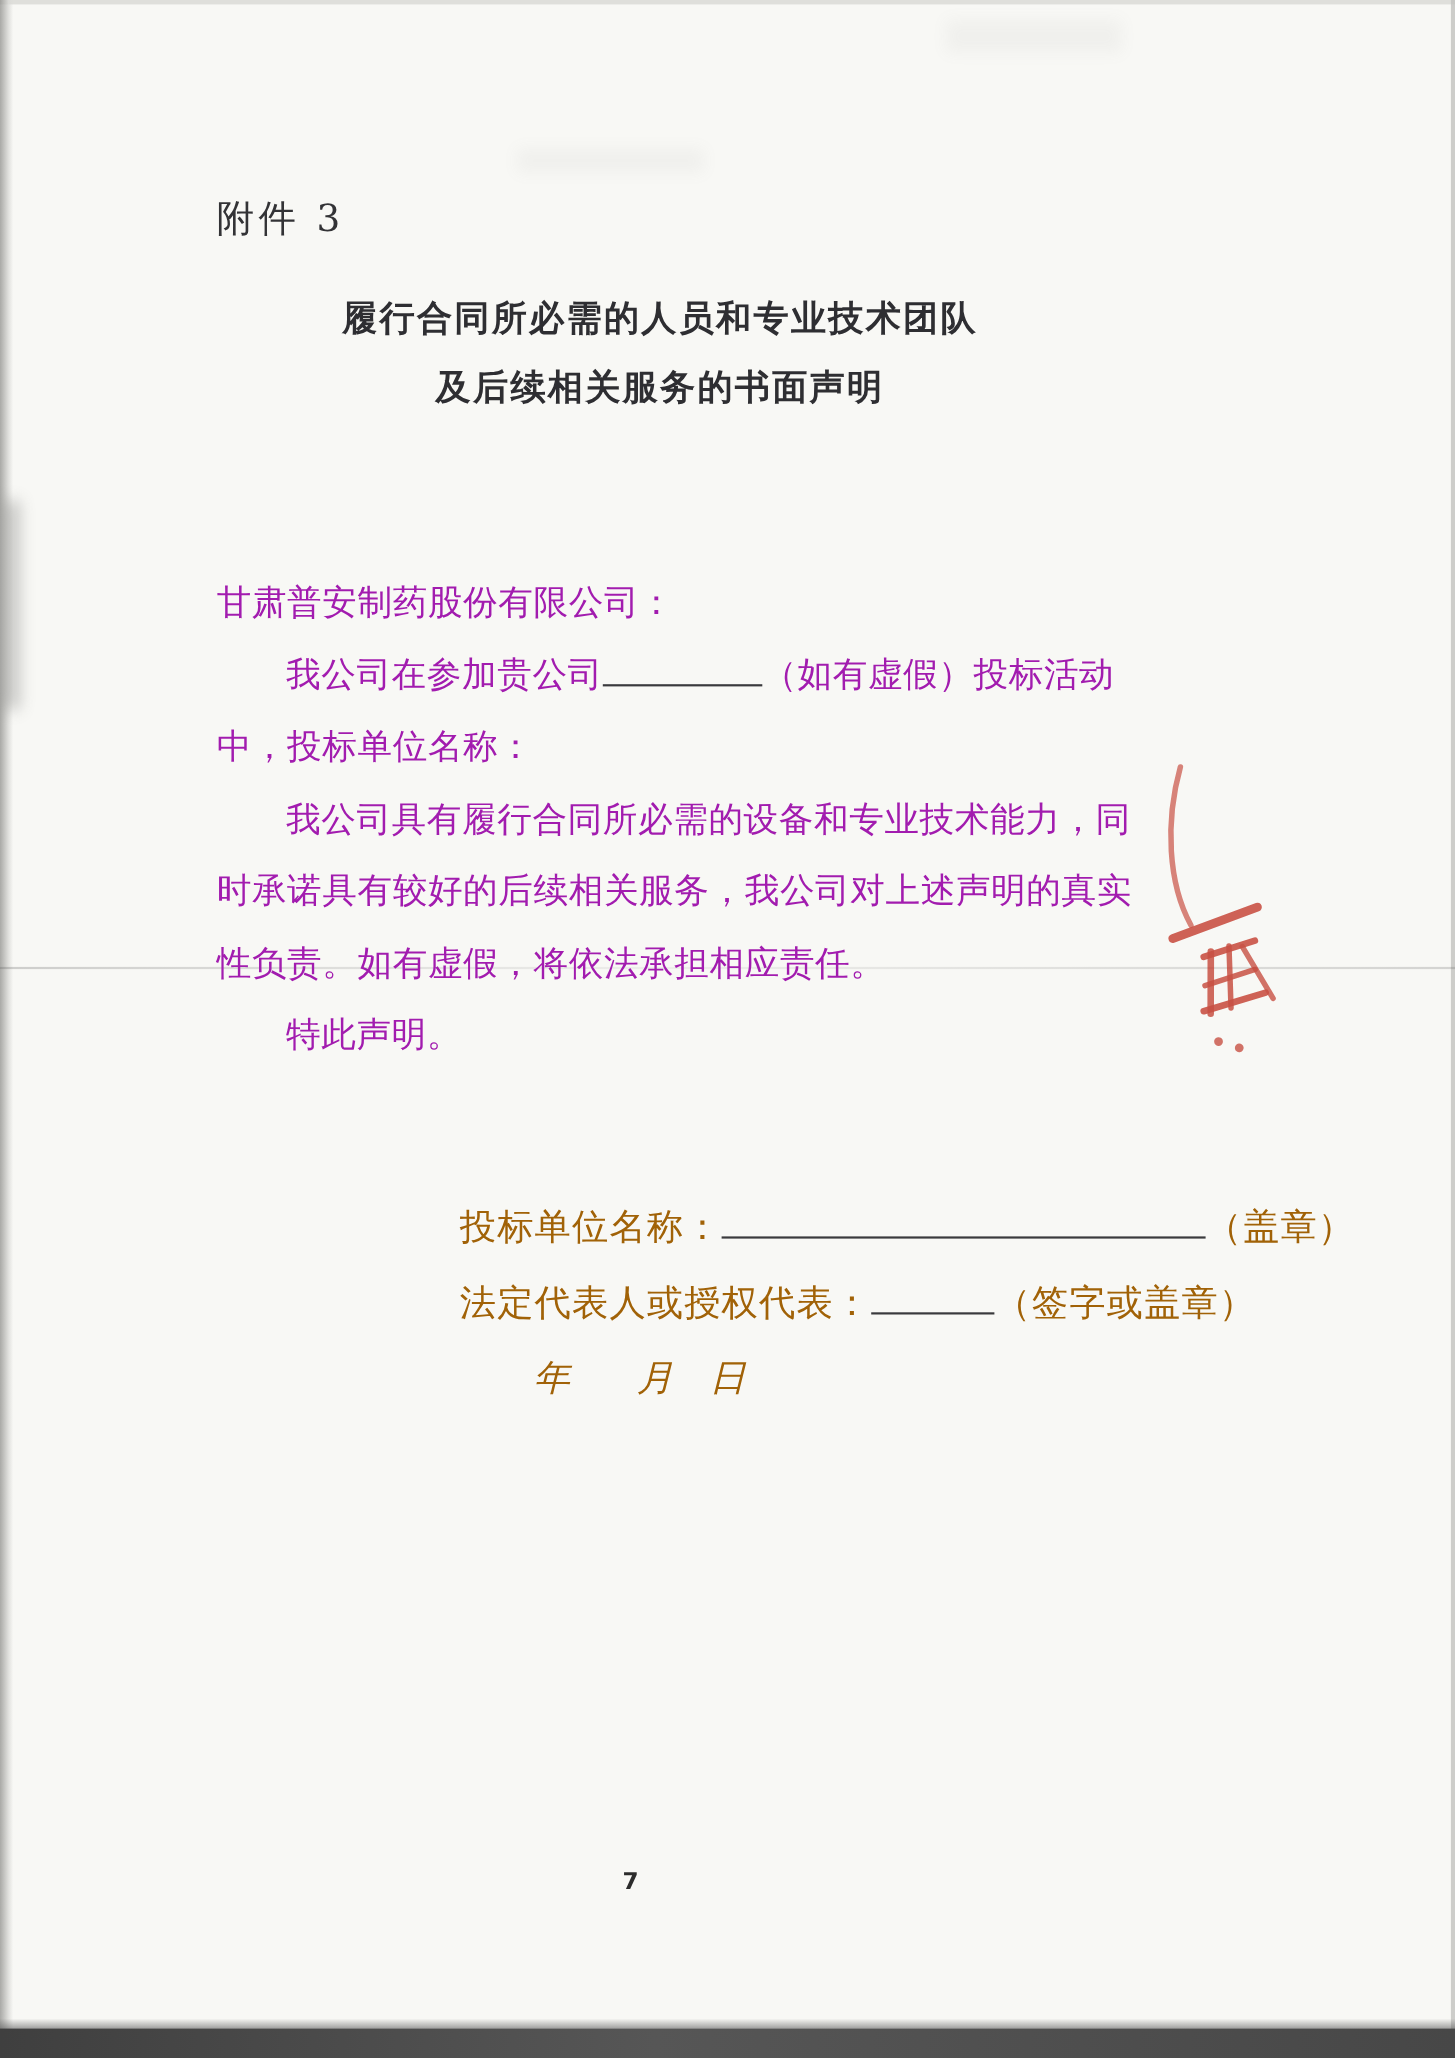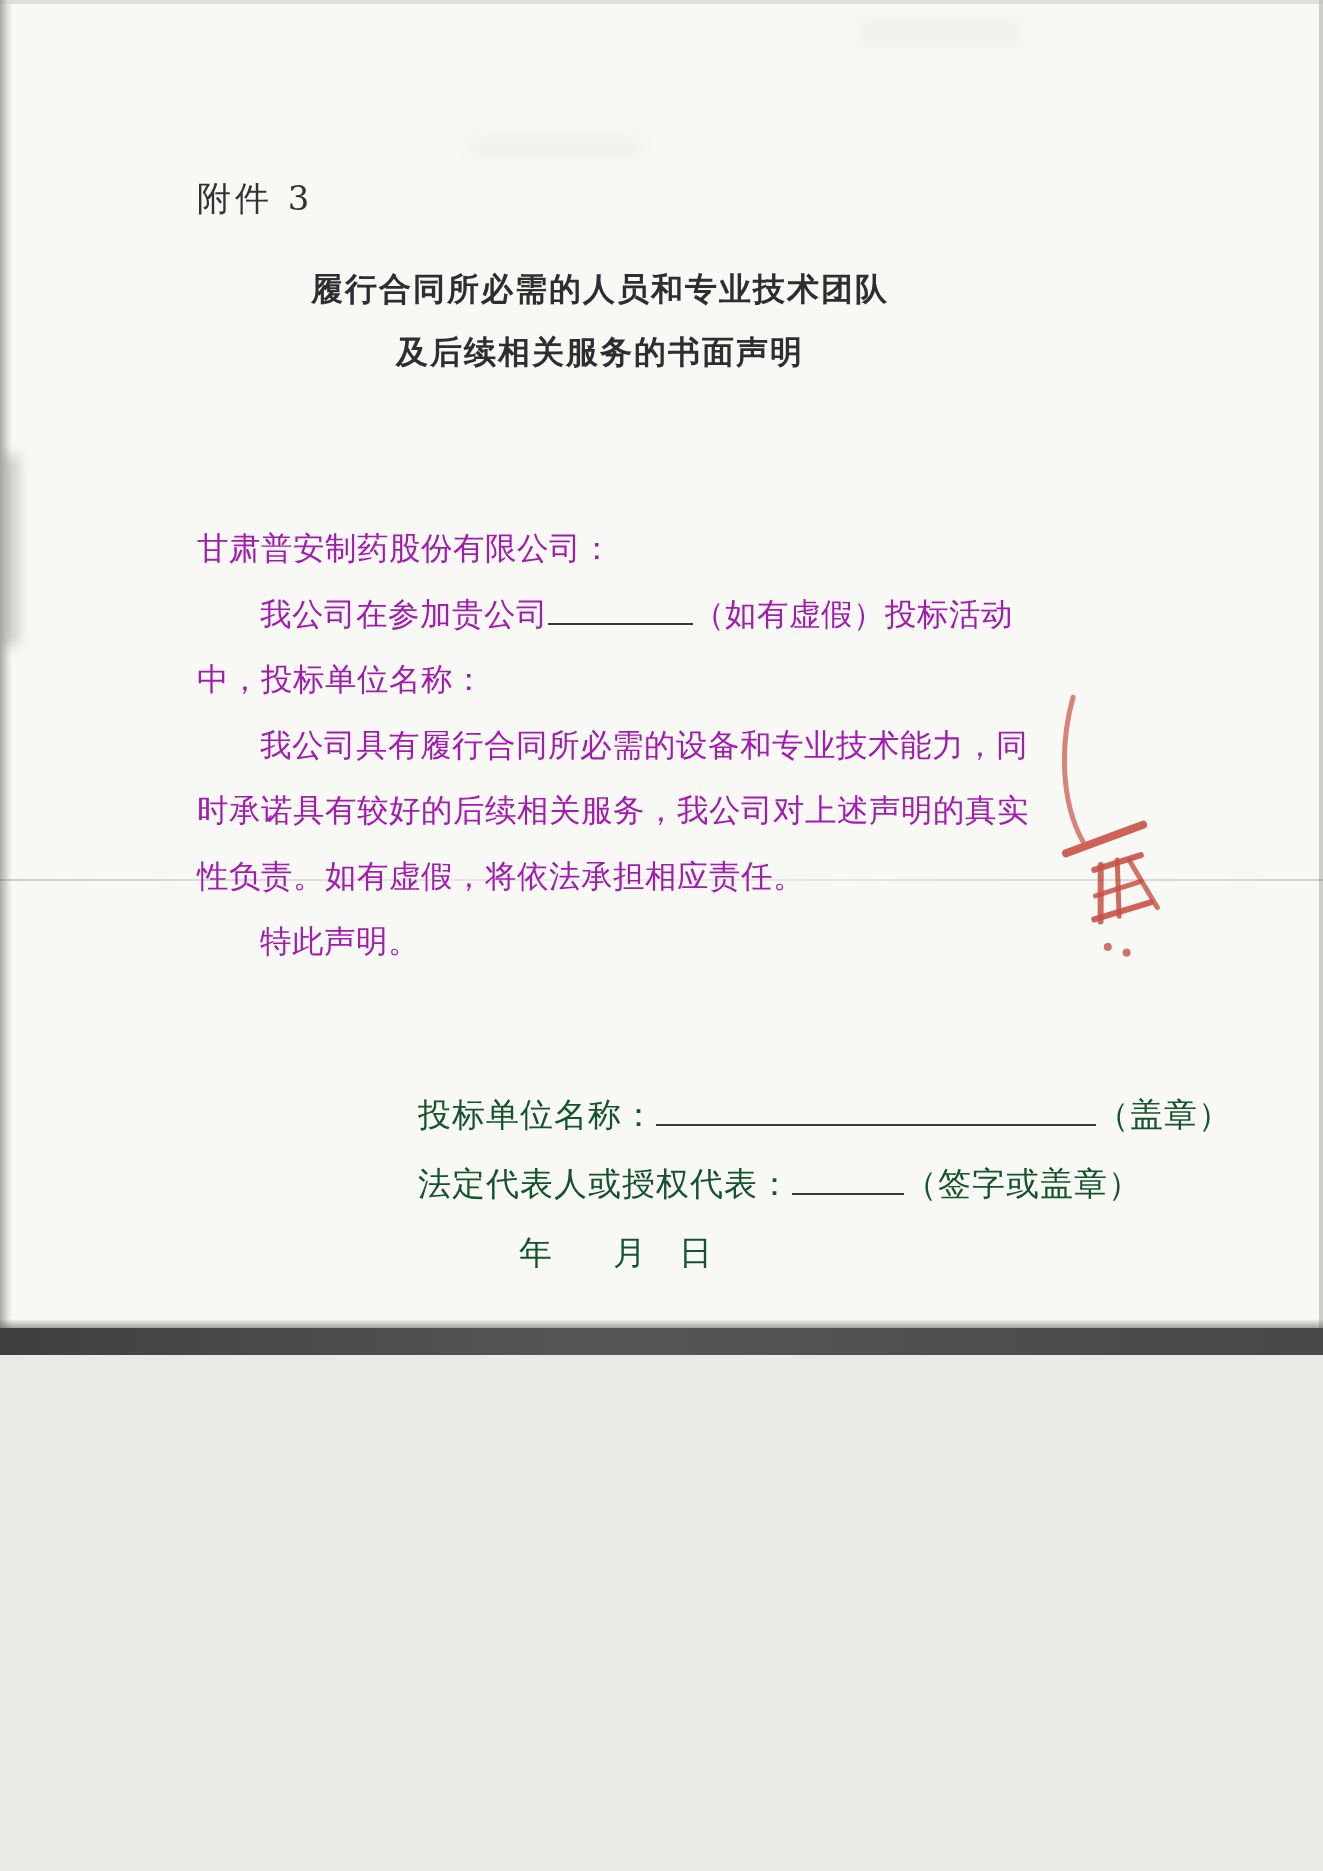--- a/index.html
+++ b/index.html
@@ -1,17 +1,17 @@
 <!DOCTYPE html>
 <html><head>
 <meta charset="utf-8">
 <style>
   html,body { margin:0; padding:0; background:#e9e9e6; }
   .page {
-    position:relative; width:1323px; height:1355px;
+    position:relative; width:1323px; height:1871px;
     background:#f8f8f5; overflow:hidden;
     font-family:"DejaVu Serif","Liberation Serif",serif;
     color:#3b3b3e;
   }
   
   .edge-left   { position:absolute; left:0; top:0; width:12px; height:100%;
                  background:linear-gradient(to right,#8f8f8c,#d9d9d6 65%,rgba(217,217,214,0)); opacity:.75; }
   .edge-top    { position:absolute; left:0; top:0; width:100%; height:4px; background:#d4d4d0; opacity:.7; }
   .edge-right  { position:absolute; right:0; top:0; width:4px; height:100%; background:#c2c2bf; opacity:.8; }
   .edge-bottom { position:absolute; left:0; bottom:0; width:100%; height:27px;
@@ -46,24 +46,24 @@
   .blank {
     display:inline-block; border-bottom:2px solid #3a3a3d; height:1em;
     vertical-align:baseline;
   }
   .blank.b-project { width:145px; }
   .blank.b-company { width:440px; }
   .blank.b-rep     { width:112px; }
 
   .sig-block {
     position:absolute; left:418px; top:1080px; width:780px;
-    font-size:33px; line-height:69px; letter-spacing:1px; color:#14532d;
+    font-size:33px; line-height:69px; letter-spacing:1px; color:#a16207;
   }
   .sig-row { white-space:nowrap; }
-  .date-row { margin-left:101px; }
+  .date-row { margin-left:67px;font-style:italic; }
   .date-row .gap-m { display:inline-block; width:60px; }
   .date-row .gap-d { display:inline-block; width:32px; }
 
   .page-number {
     position:absolute; left:566px; top:1698px;
     font-family:"DejaVu Sans","Liberation Sans",sans-serif;
     font-size:21px; font-weight:700; color:#2c2c2c;
   }
 
   .stamp {

